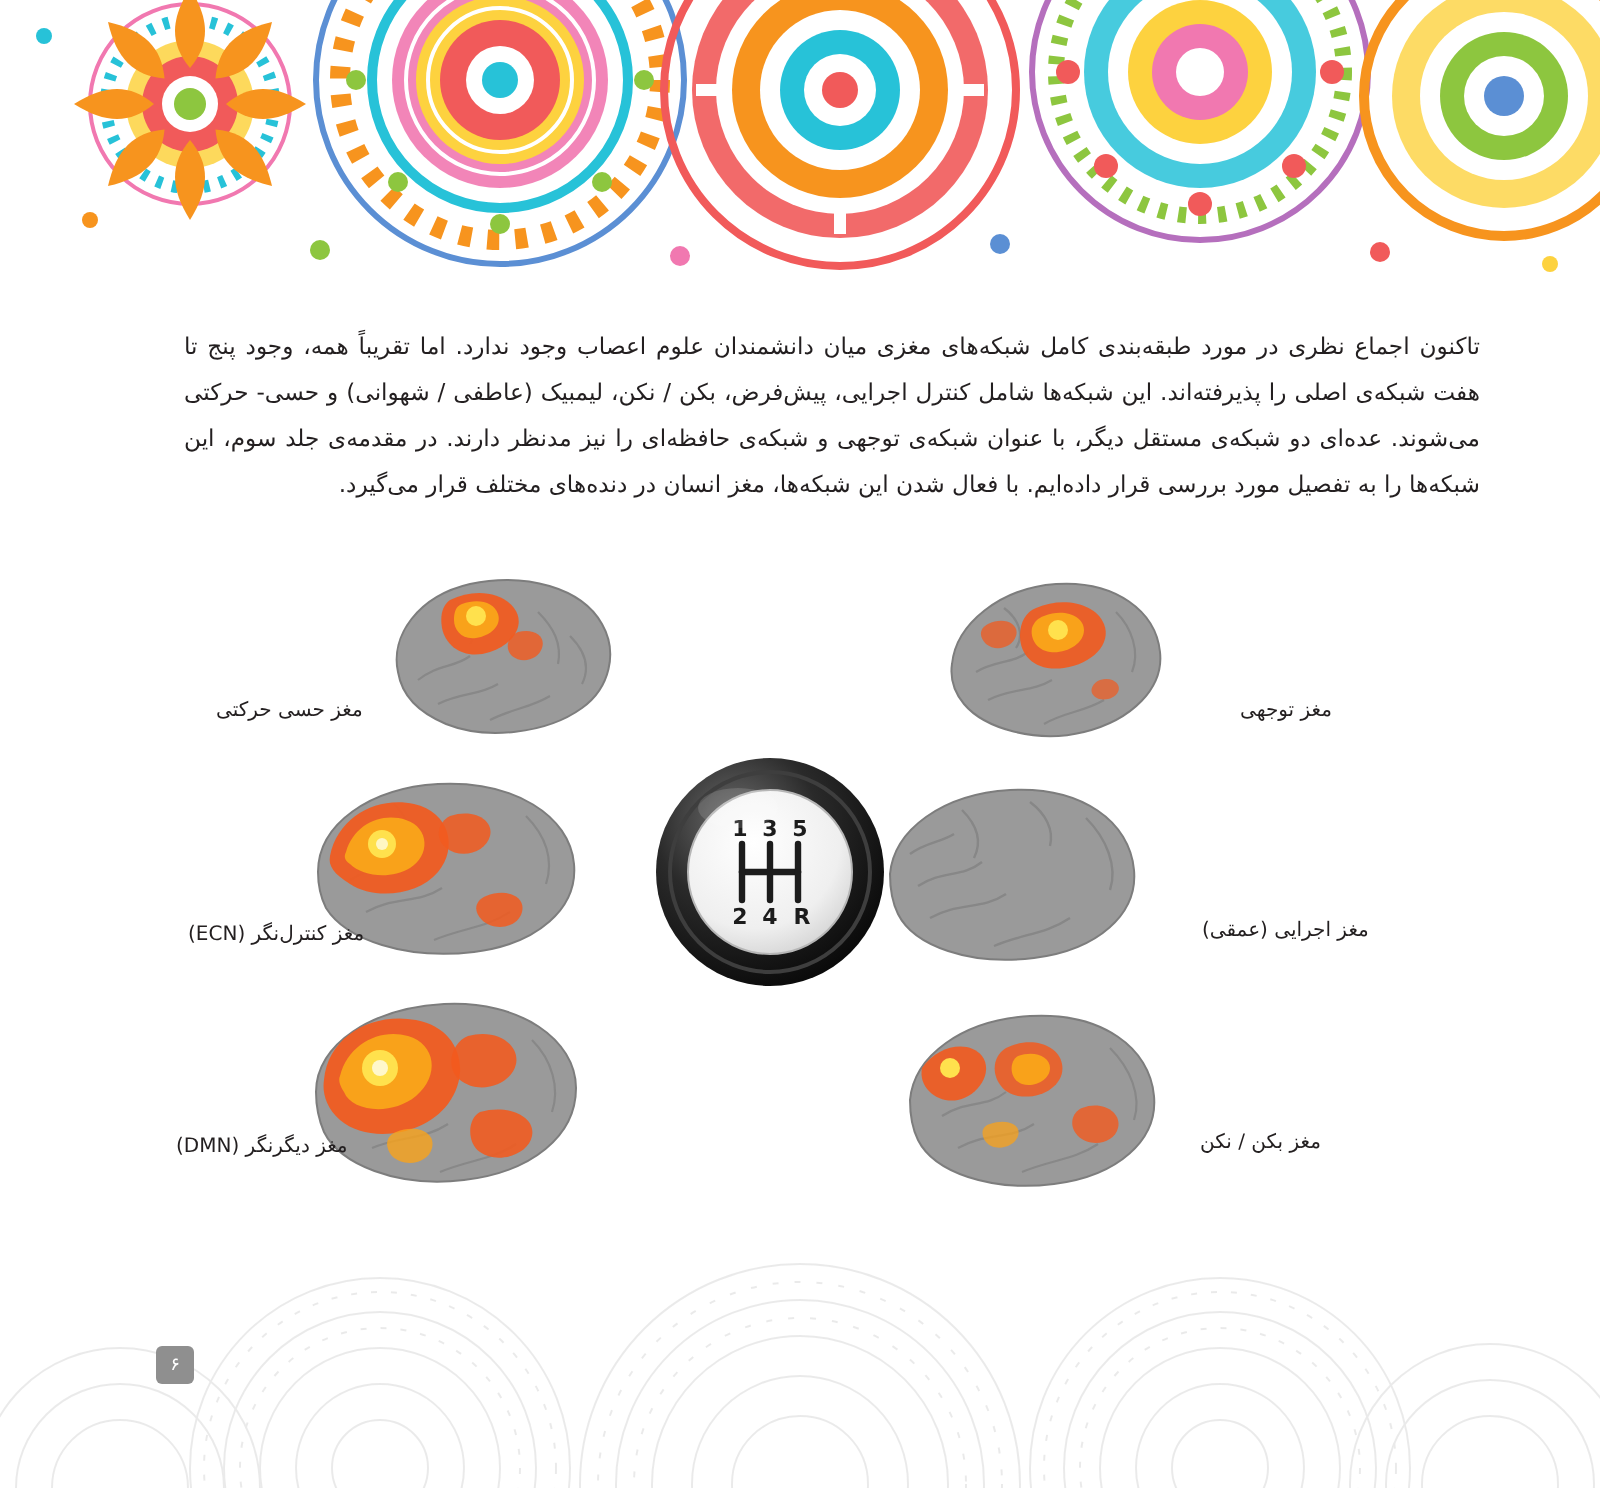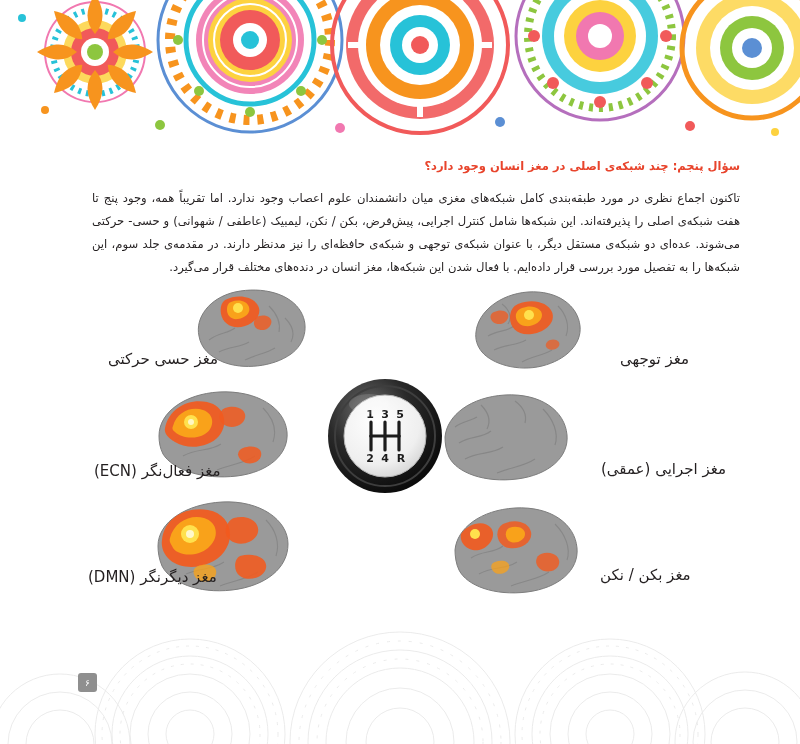--- a/index.html
+++ b/index.html
@@ -73,21 +73,21 @@
   }
   .brain {
     position: absolute;
     width: 120px;
     height: 86px;
   }
   .brain svg { display: block; }
 
   .fig-label {
     position: absolute;
-    font-size: 15px;
+    font-size: 10px;
     color: #231f20;
     white-space: nowrap;
     direction: rtl;
   }
 
   
   .gear-knob {
     position: absolute;
     left: 327px;
     top: 106px;
@@ -286,21 +286,20 @@
       <g transform="translate(745,158)">
           <circle r="70"></circle>
           <circle r="52"></circle>
           <circle r="34"></circle>
         </g>
     </g>
   </svg>
 </div>
 
 <div class="content">
-  <h2 class="q-heading">سؤال پنجم: چند شبکه‌ی اصلی در مغز انسان وجود دارد؟</h2>
   <p class="body-text">تاکنون اجماع نظری در مورد طبقه‌بندی کامل شبکه‌های مغزی میان دانشمندان علوم اعصاب وجود ندارد. اما تقریباً همه، وجود پنج تا هفت شبکه‌ی اصلی را پذیرفته‌اند. این شبکه‌ها شامل کنترل اجرایی، پیش‌فرض، بکن / نکن، لیمبیک (عاطفی / شهوانی) و حسی- حرکتی می‌شوند. عده‌ای دو شبکه‌ی مستقل دیگر، با عنوان شبکه‌ی توجهی و شبکه‌ی حافظه‌ای را نیز مدنظر دارند. در مقدمه‌ی جلد سوم، این شبکه‌ها را به تفصیل مورد بررسی قرار داده‌ایم. با فعال شدن این شبکه‌ها، مغز انسان در دنده‌های مختلف قرار می‌گیرد.</p>
 </div>
 
 <div class="figure">
 
   <div class="brain" style="left:193px; top:10px;">
     <svg width="128" height="92" viewBox="0 0 128 92">
       <path d="M14,54 C10,36 24,16 50,10 C78,4 106,12 116,30 C124,44 120,62 106,72 C88,85 58,88 38,80 C24,74 16,66 14,54 Z" fill="#9a9a9a" stroke="#7d7d7d" stroke-width="1"></path>
       <g stroke="#858585" stroke-width="1.1" fill="none" opacity="0.85">
         <path d="M24,58 C34,50 42,52 50,46"></path>
@@ -438,19 +437,19 @@
         <text x="43" y="84">2</text>
         <text x="58" y="84">4</text>
         <text x="74" y="84">R</text>
       </g>
       <ellipse cx="42" cy="26" rx="20" ry="10" fill="#ffffff" opacity="0.14"></ellipse>
     </svg>
   </div>
 
   <div class="fig-label" style="left:108px; top:78px;">مغز حسی حرکتی</div>
   <div class="fig-label" style="left:598px; top:78px;margin-left:22px;">مغز توجهی</div>
-  <div class="fig-label" style="left:94px; top:190px;">مغز فعال‌نگر (ECN)</div>
+  <div class="fig-label" style="left:94px; top:190px;">مغز کنترل‌نگر (ECN)</div>
   <div class="fig-label" style="left:601px; top:188px;">مغز اجرایی (عمقی)</div>
   <div class="fig-label" style="left:88px; top:296px;">مغز دیگر‌نگر (DMN)</div>
   <div class="fig-label" style="left:600px; top:294px;">مغز بکن / نکن</div>
 </div>
 
 <div class="page-badge">۶</div>
 
 </body></html>

